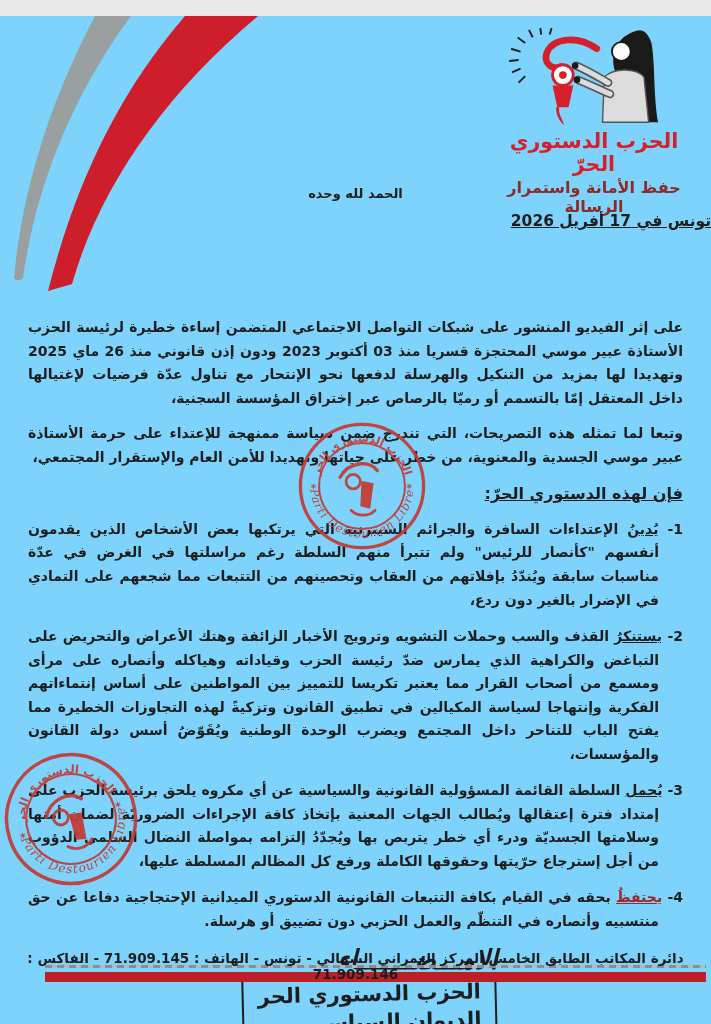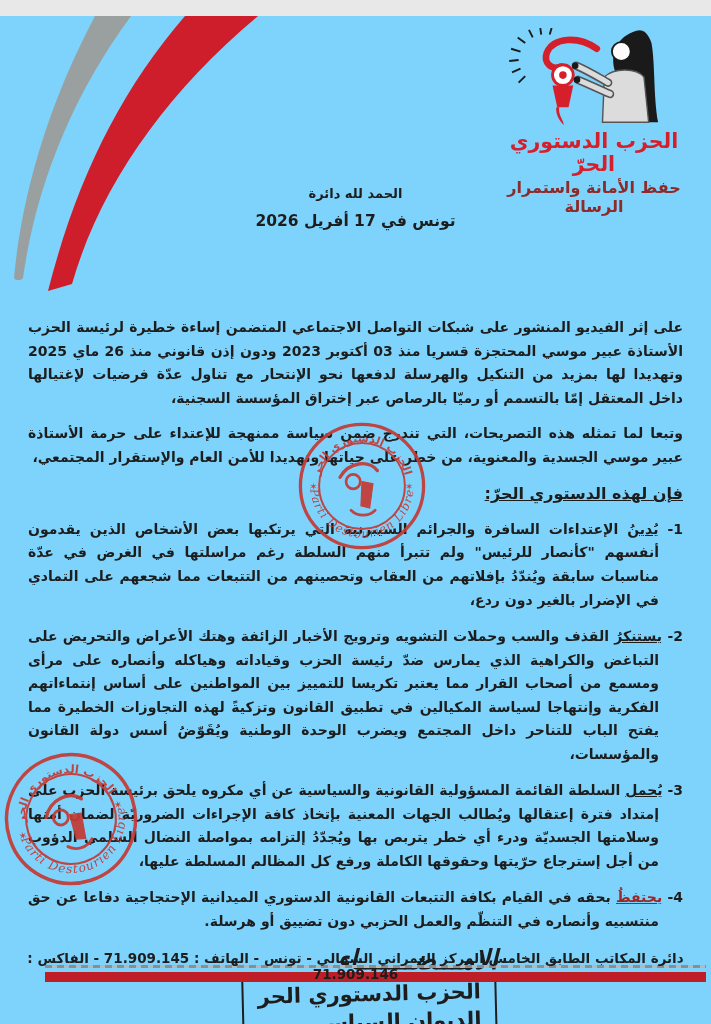--- a/index.html
+++ b/index.html
@@ -10,22 +10,22 @@
   }
   
   .swoosh{position:absolute;left:0;top:0;width:258px;height:278px;}
   
   .logo{position:absolute;top:12px;right:10px;width:214px;text-align:center;}
   .logo-title{font-size:20.5px;font-weight:bold;color:#d5202c;line-height:1.1;}
   .logo-tagline{font-size:16px;font-weight:bold;color:#8e2a28;margin-top:3px;}
   
   .basmala{position:absolute;top:170px;left:0;width:100%;text-align:center;
     font-size:13px;font-weight:bold;}
-  .dateline{position:absolute;top:196px;left:0;width:100%;text-align:center;
-    font-size:15.5px;font-weight:bold;}
+  .dateline{position:absolute;top:196px;left:0;width:100%;text-align:right;
+    font-size:15.5px;font-weight:bold;text-decoration:underline;}
   .doc-title{position:absolute;top:224px;left:0;width:100%;text-align:center;
     font-size:44px;font-weight:bold;letter-spacing:1px;}
   
   .body-text{
     position:absolute;top:300px;right:28px;left:28px;direction:rtl;
     font-size:14px;font-weight:bold;line-height:1.68;
     text-align:justify;text-align-last:right;
   }
   .para{margin:0 0 12px 0;}
   .section-heading{font-size:16px;font-weight:bold;text-decoration:underline;
@@ -94,21 +94,21 @@
       <path d="M120,58 C106,50 96,44 86,40" fill="none" stroke="#dcdcdc" stroke-width="5.5" stroke-linecap="round"></path>
       <path d="M122,70 C108,64 98,59 88,55" fill="none" stroke="#555" stroke-width="9" stroke-linecap="round"></path>
       <path d="M122,70 C108,64 98,59 88,55" fill="none" stroke="#dcdcdc" stroke-width="5.5" stroke-linecap="round"></path>
       <circle cx="85" cy="40" r="3.5" fill="#1a1a1a"></circle>
       <circle cx="87" cy="55" r="3.5" fill="#1a1a1a"></circle>
     </svg>
     <div class="logo-title">الحزب الدستوري الحرّ</div>
     <div class="logo-tagline">حفظ الأمانة واستمرار الرسالة</div>
   </div>
 
-  <div class="basmala">الحمد لله دائرة</div>
+  <div class="basmala">الحمد لله وحده</div>
   <div class="dateline">تونس في 17 أفريل 2026</div>
 
   <div class="body-text">
     <p class="para">على إثر الفيديو المنشور على شبكات التواصل الاجتماعي المتضمن إساءة خطيرة لرئيسة الحزب الأستاذة عبير موسي المحتجزة قسريا منذ 03 أكتوبر 2023 ودون إذن قانوني منذ 26 ماي 2025 وتهديدا لها بمزيد من التنكيل والهرسلة لدفعها نحو الإنتحار مع تناول عدّة فرضيات لإغتيالها داخل المعتقل إمّا بالتسمم أو رميّا بالرصاص عبر إختراق المؤسسة السجنية،</p>
     <p class="para">وتبعا لما تمثله هذه التصريحات، التي تندرج ضمن سياسة ممنهجة للإعتداء على حرمة الأستاذة عبير موسي الجسدية والمعنوية، من خطر على حياتها وتهديدا للأمن العام والإستقرار المجتمعي،</p>
     <div class="section-heading">فإن لهذه الدستوري الحرّ:</div>
 
     <div class="item">
       <span class="num">1-</span>
       <span class="lead">يُدينُ</span>

